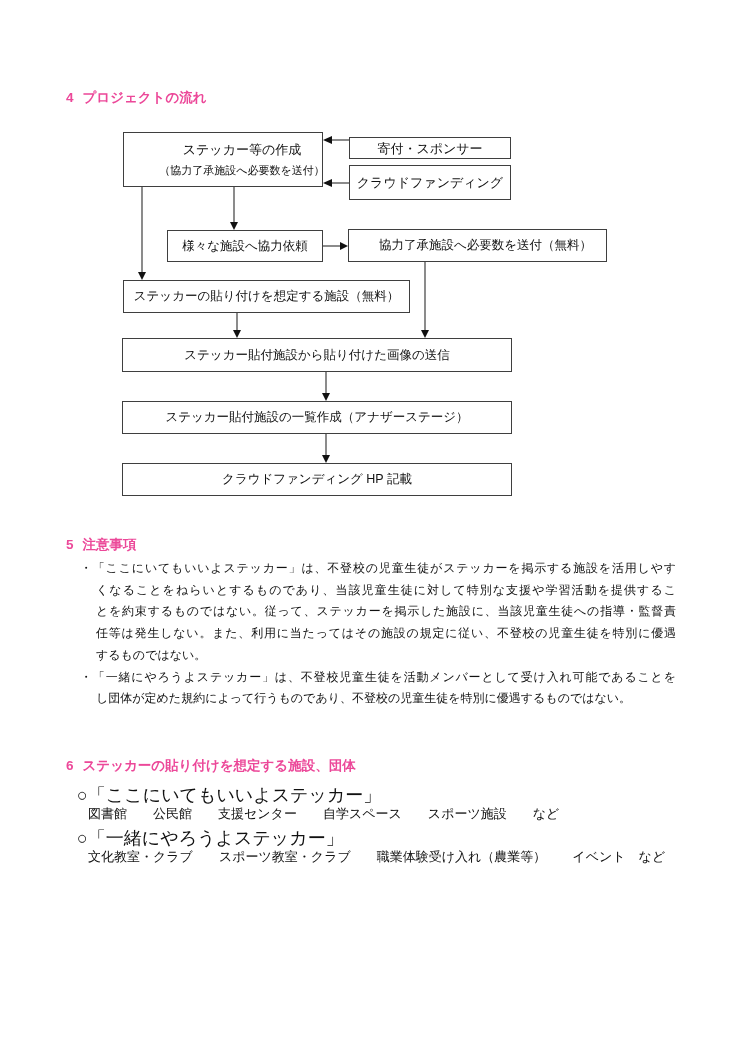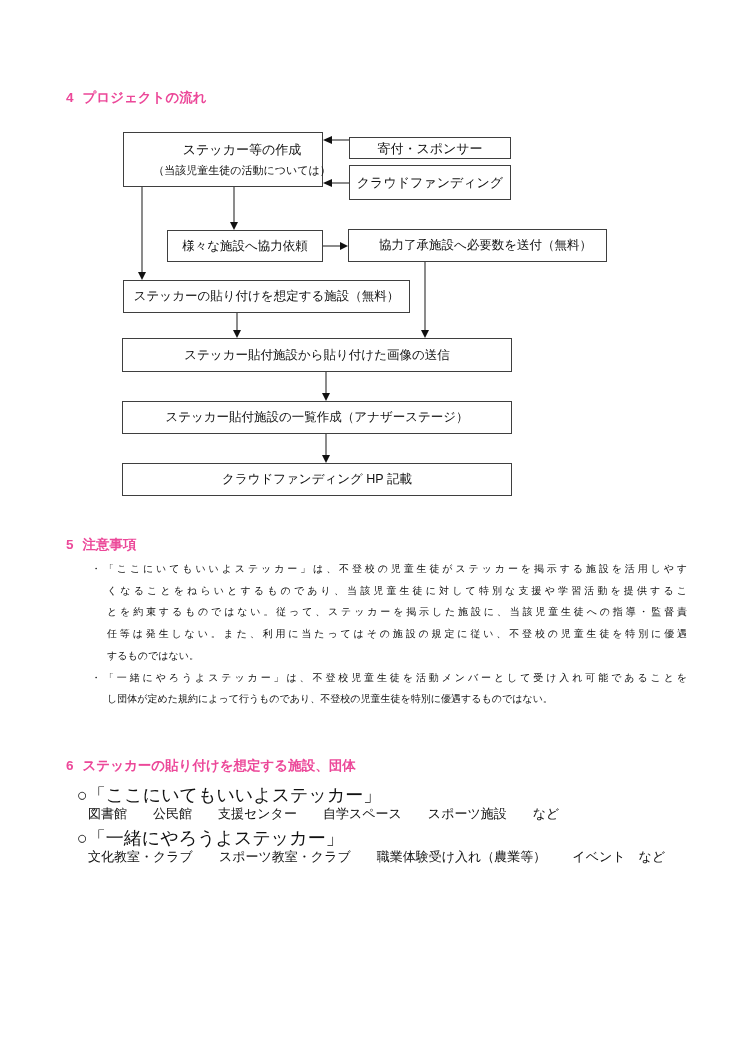--- a/index.html
+++ b/index.html
@@ -33,22 +33,22 @@
   #box-crowdfunding{left:349px; top:165px; width:162px; height:35px; font-size:13px;}
   #box-request{left:167px; top:230px; width:156px; height:32px;}
   #box-send-approved{left:348px; top:229px; width:259px; height:33px;padding-left:16px;}
   #box-send-applicant{left:123px; top:280px; width:287px; height:33px;}
   #box-image-send{left:122px; top:338px; width:390px; height:34px;font-family:Liberation Serif, serif;}
   #box-list-create{left:122px; top:401px; width:390px; height:33px;}
   #box-hp{left:122px; top:463px; width:390px; height:33px;}
 
   
   #notes{
-    position:absolute; left:91px; top:558px; width:596px;
-    font-size:10px; line-height:21.7px; color:#111;
+    position:absolute; left:80px; top:558px; width:596px;
+    font-size:12px; line-height:21.7px; color:#111;
   }
   #notes .line{text-align:justify; text-align-last:justify;}
   #notes .line.last{text-align:left; text-align-last:left;}
   #notes .cont{padding-left:16px;}
 
   
   .s6-label{position:absolute; left:77px; font-size:18px; white-space:nowrap;}
   .s6-list{position:absolute; left:88px; font-size:13px; white-space:nowrap;}
   #s6-label1{top:783px;} #s6-list1{top:805px;}
   #s6-label2{top:826px;} #s6-list2{top:848px;}
@@ -91,21 +91,21 @@
         <line x1="326" y1="372" x2="326" y2="394"></line>
         <polygon points="326,401 322,393 330,393" stroke="none"></polygon>
 
         <line x1="326" y1="434" x2="326" y2="456"></line>
         <polygon points="326,463 322,455 330,455" stroke="none"></polygon>
       </g>
     </svg>
 
     <div id="box-create" class="fbox">
       <span class="l1">ステッカー等の作成</span>
-      <span class="l2">（当該児童生徒の活動については）</span>
+      <span class="l2">（協力了承施設へ必要数を送付）</span>
     </div>
 
     <div id="box-donation" class="fbox">寄付・スポンサー</div>
 
     <div id="box-crowdfunding" class="fbox">クラウドファンディング</div>
 
     <div id="box-request" class="fbox">様々な施設へ協力依頼</div>
 
     <div id="box-send-approved" class="fbox">協力了承施設へ必要数を送付（無料）</div>
 

